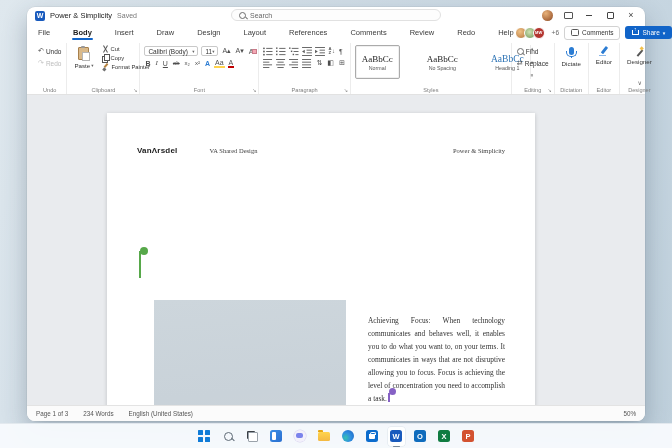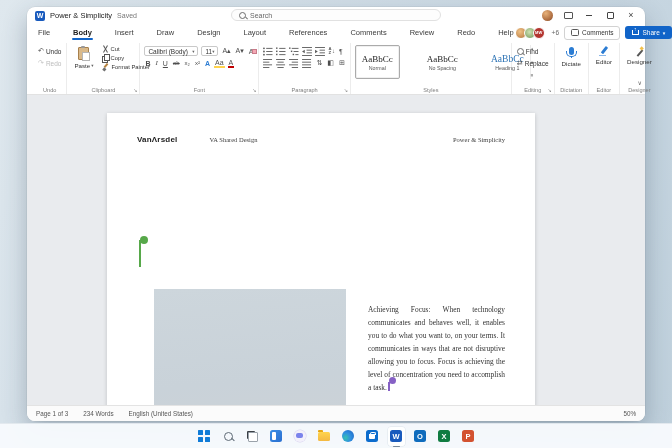--- a/index.html
+++ b/index.html
@@ -113,21 +113,21 @@
   .ico-pencil::after{content:"";position:absolute;left:0;bottom:0;width:7px;height:1.2px;background:#8bb7e8;}
   .ico-wand{position:relative;width:9px;height:9px;}
   .ico-wand::before{content:"";position:absolute;left:4px;top:2px;width:1.6px;height:8px;background:#555;transform:rotate(40deg);}
   .ico-wand::after{content:"";position:absolute;left:5.5px;top:-.5px;width:3.4px;height:3.4px;background:#f2c04a;transform:rotate(45deg);}
   .collapse-chevron{position:absolute;right:3px;bottom:8px;font-size:6px;color:#666;}
 
   
   .canvas{position:absolute;left:0;right:0;top:88px;bottom:15px;background:#e9ebee;overflow:hidden;}
   .page{position:absolute;left:80px;top:18px;width:428px;height:420px;background:#fff;
     box-shadow:0 1px 4px rgba(0,0,0,.18);padding:0 30px;box-sizing:border-box;}
-  .dochead{display:flex;align-items:baseline;padding-top:22px;}
+  .dochead{display:flex;align-items:baseline;padding-top:33px;}
   .brand{font-size:8px;font-weight:bold;color:#1c1c1c;letter-spacing:.2px;}
   .meta-l{font-family:"Liberation Serif",serif;font-size:6.5px;color:#3f3f3f;margin-left:32px;}
   .meta-r{font-family:"Liberation Serif",serif;font-size:6.5px;color:#3f3f3f;margin-left:auto;}
   .doctitle{margin-top:42px;font-family:"Liberation Serif",serif;font-weight:400;
     font-size:36px;line-height:45px;color:#3d3d3d;}
   .cflag{display:inline-block;position:relative;width:2px;vertical-align:-2px;}
   .cflag.g{height:27px;background:#57a84a;margin-left:2px;}
   .cflag.g::after{content:"";position:absolute;top:-4px;left:1px;width:8px;height:8px;border-radius:50%;background:#57a84a;}
   .cflag.p{height:9px;background:#8661c5;margin-left:1px;vertical-align:-1px;}
   .cflag.p::after{content:"";position:absolute;top:-5px;left:1px;width:7px;height:7px;border-radius:50%;background:#8661c5;}

